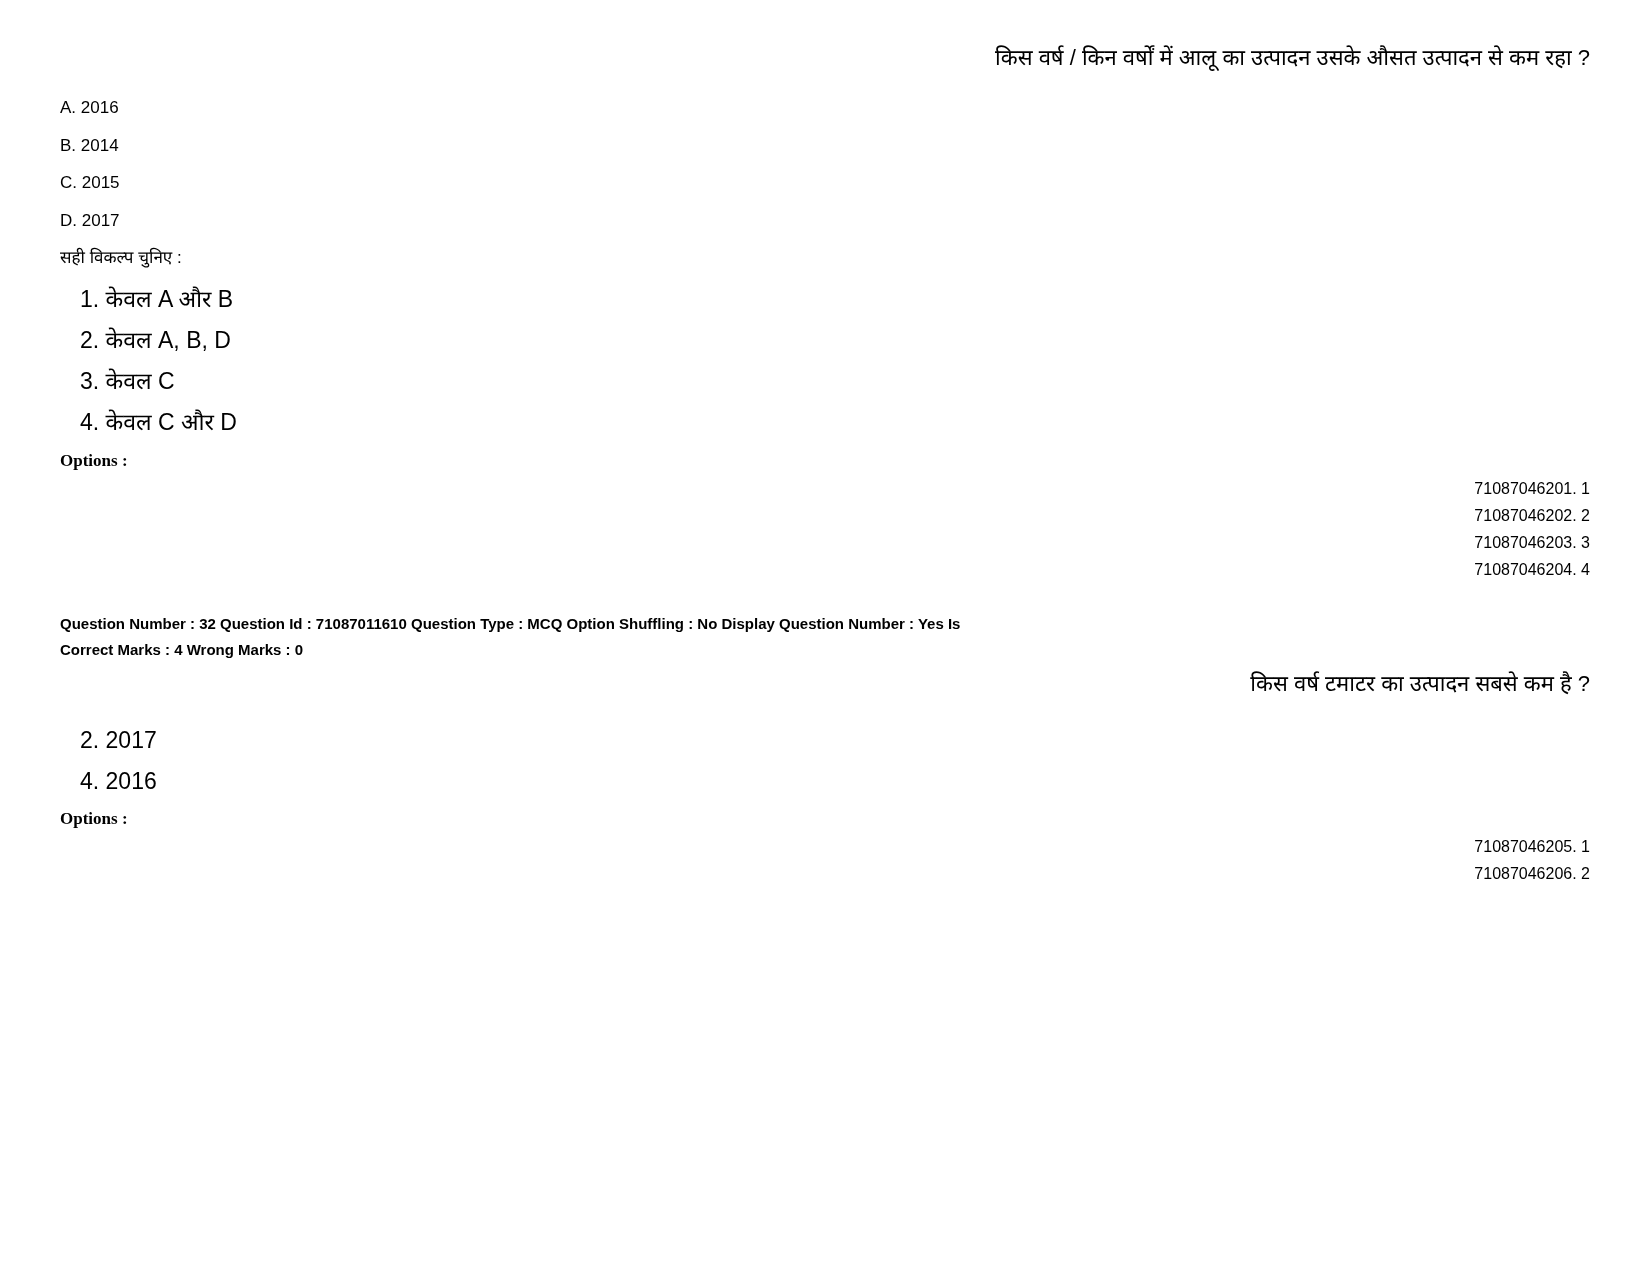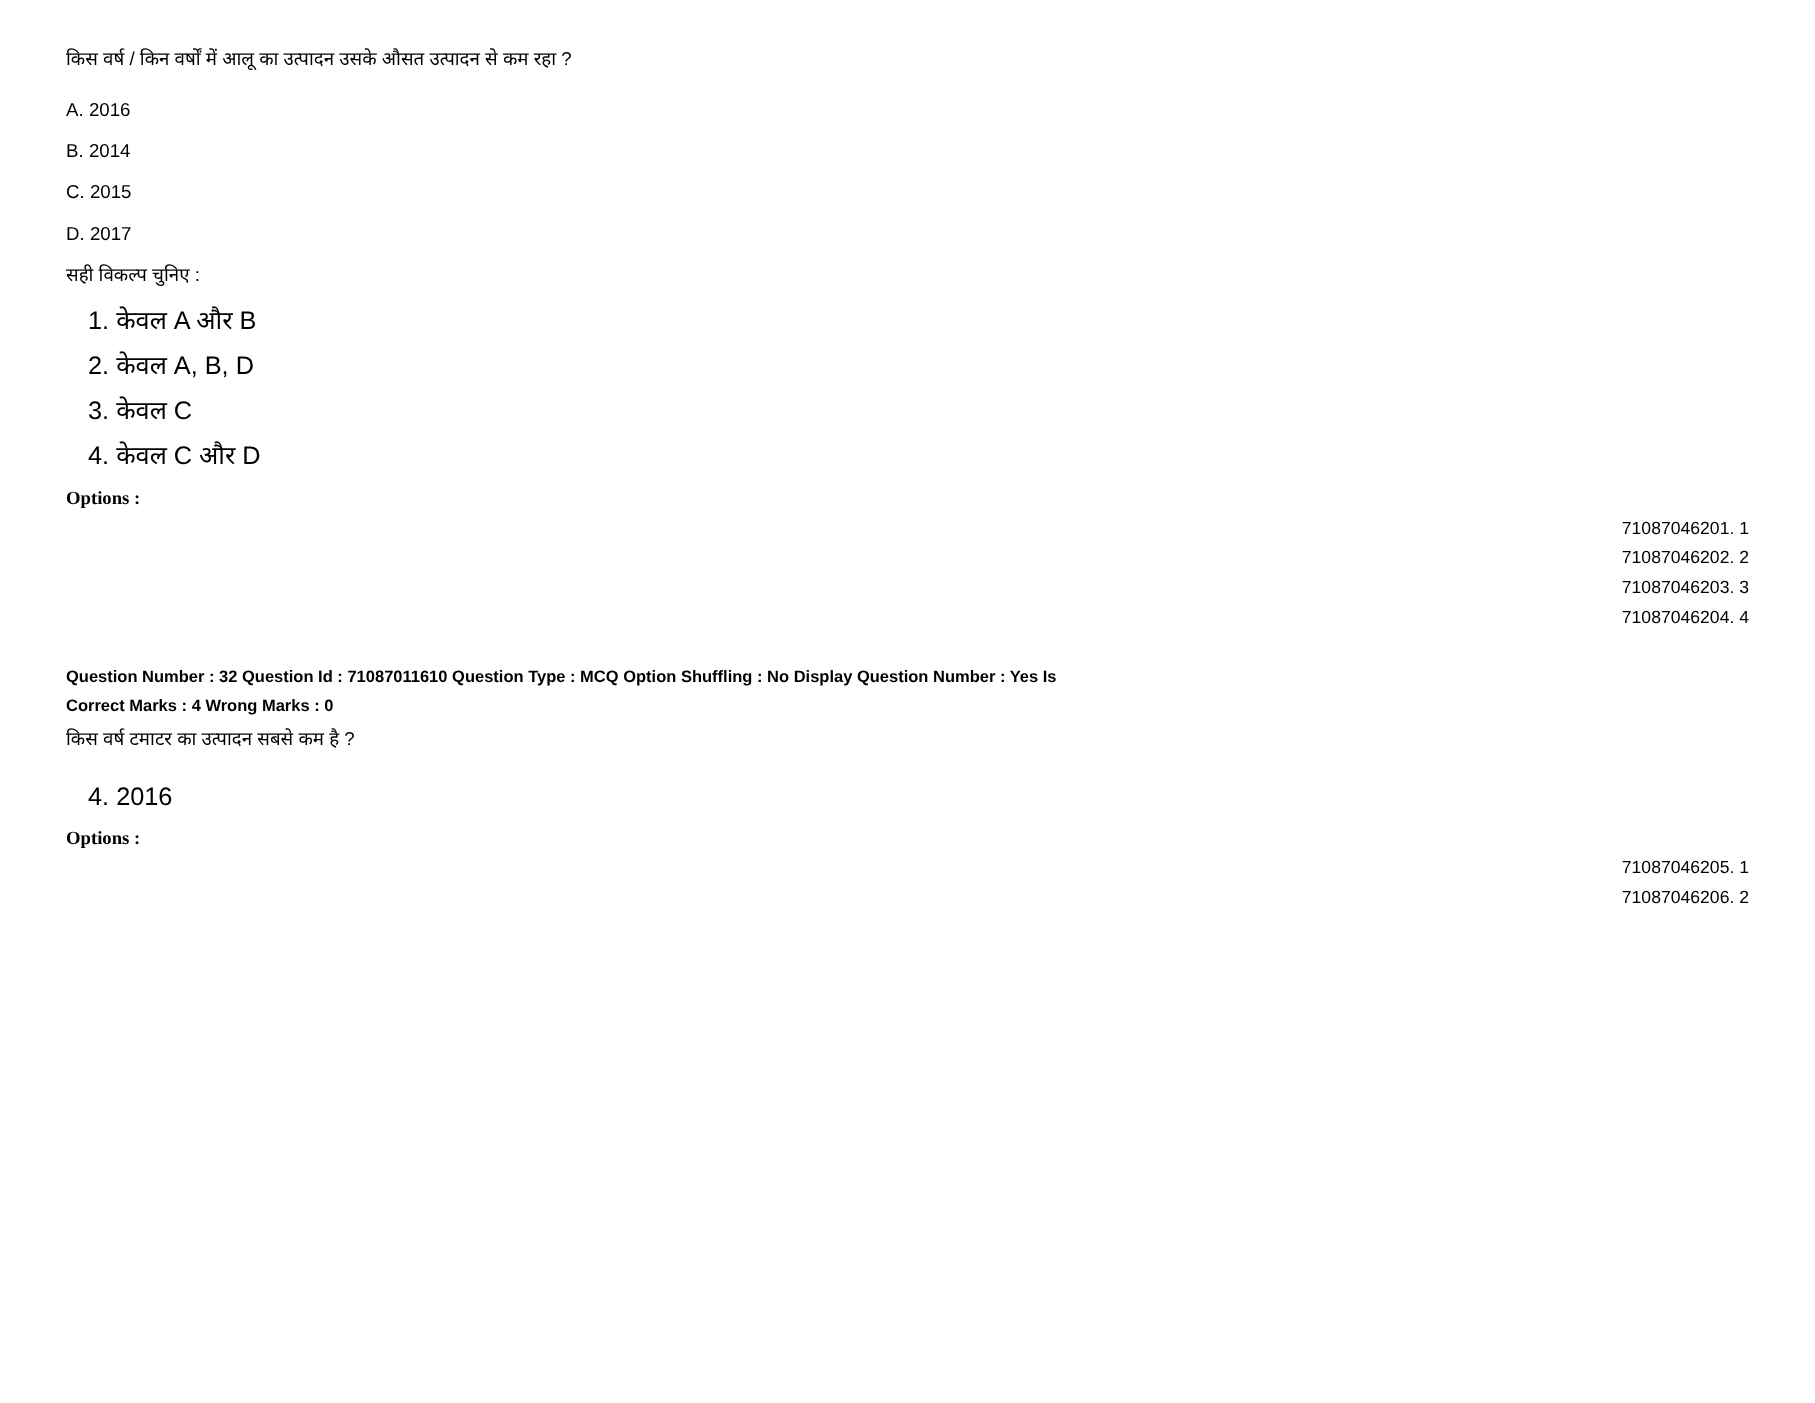--- a/index.html
+++ b/index.html
@@ -10,23 +10,24 @@
     body {
       background: #ffffff;
       font-family: Arial, sans-serif;
       font-size: 16px;
       color: #000000;
       padding: 40px 60px;
       width: 1650px;
       min-height: 1275px;
     }
     .question-text {
-      font-size: 17px;
+      font-size: 22px;
       margin-bottom: 20px;
       line-height: 1.6;
+      text-align: right;
     }
     .option-item {
       font-size: 17px;
       margin-bottom: 12px;
       line-height: 1.5;
     }
     .select-correct {
       font-size: 17px;
       margin-bottom: 12px;
       font-weight: normal;
@@ -118,20 +119,24 @@
 <div class="question-meta">
   <div>Question Number : 32  Question Id : 71087011610  Question Type : MCQ  Option Shuffling : No  Display Question Number : Yes  Is</div>
 </div>
 
 <div class="marks-line">Correct Marks : 4  Wrong Marks : 0</div>
 
 <div class="question-text" style="margin-top:8px;">किस वर्ष टमाटर का उत्पादन सबसे कम है ?</div>
 
 <ul class="numbered-options">
   <li>
+    <span>2.</span>
+    <span>2017</span>
+  </li>
+  <li>
     <span>4.</span>
     <span>2016</span>
   </li>
 </ul>
 
 <div class="options-label">Options :</div>
 <div class="option-code">71087046205. 1</div>
 <div class="option-code">71087046206. 2</div>
 
 </body></html>

